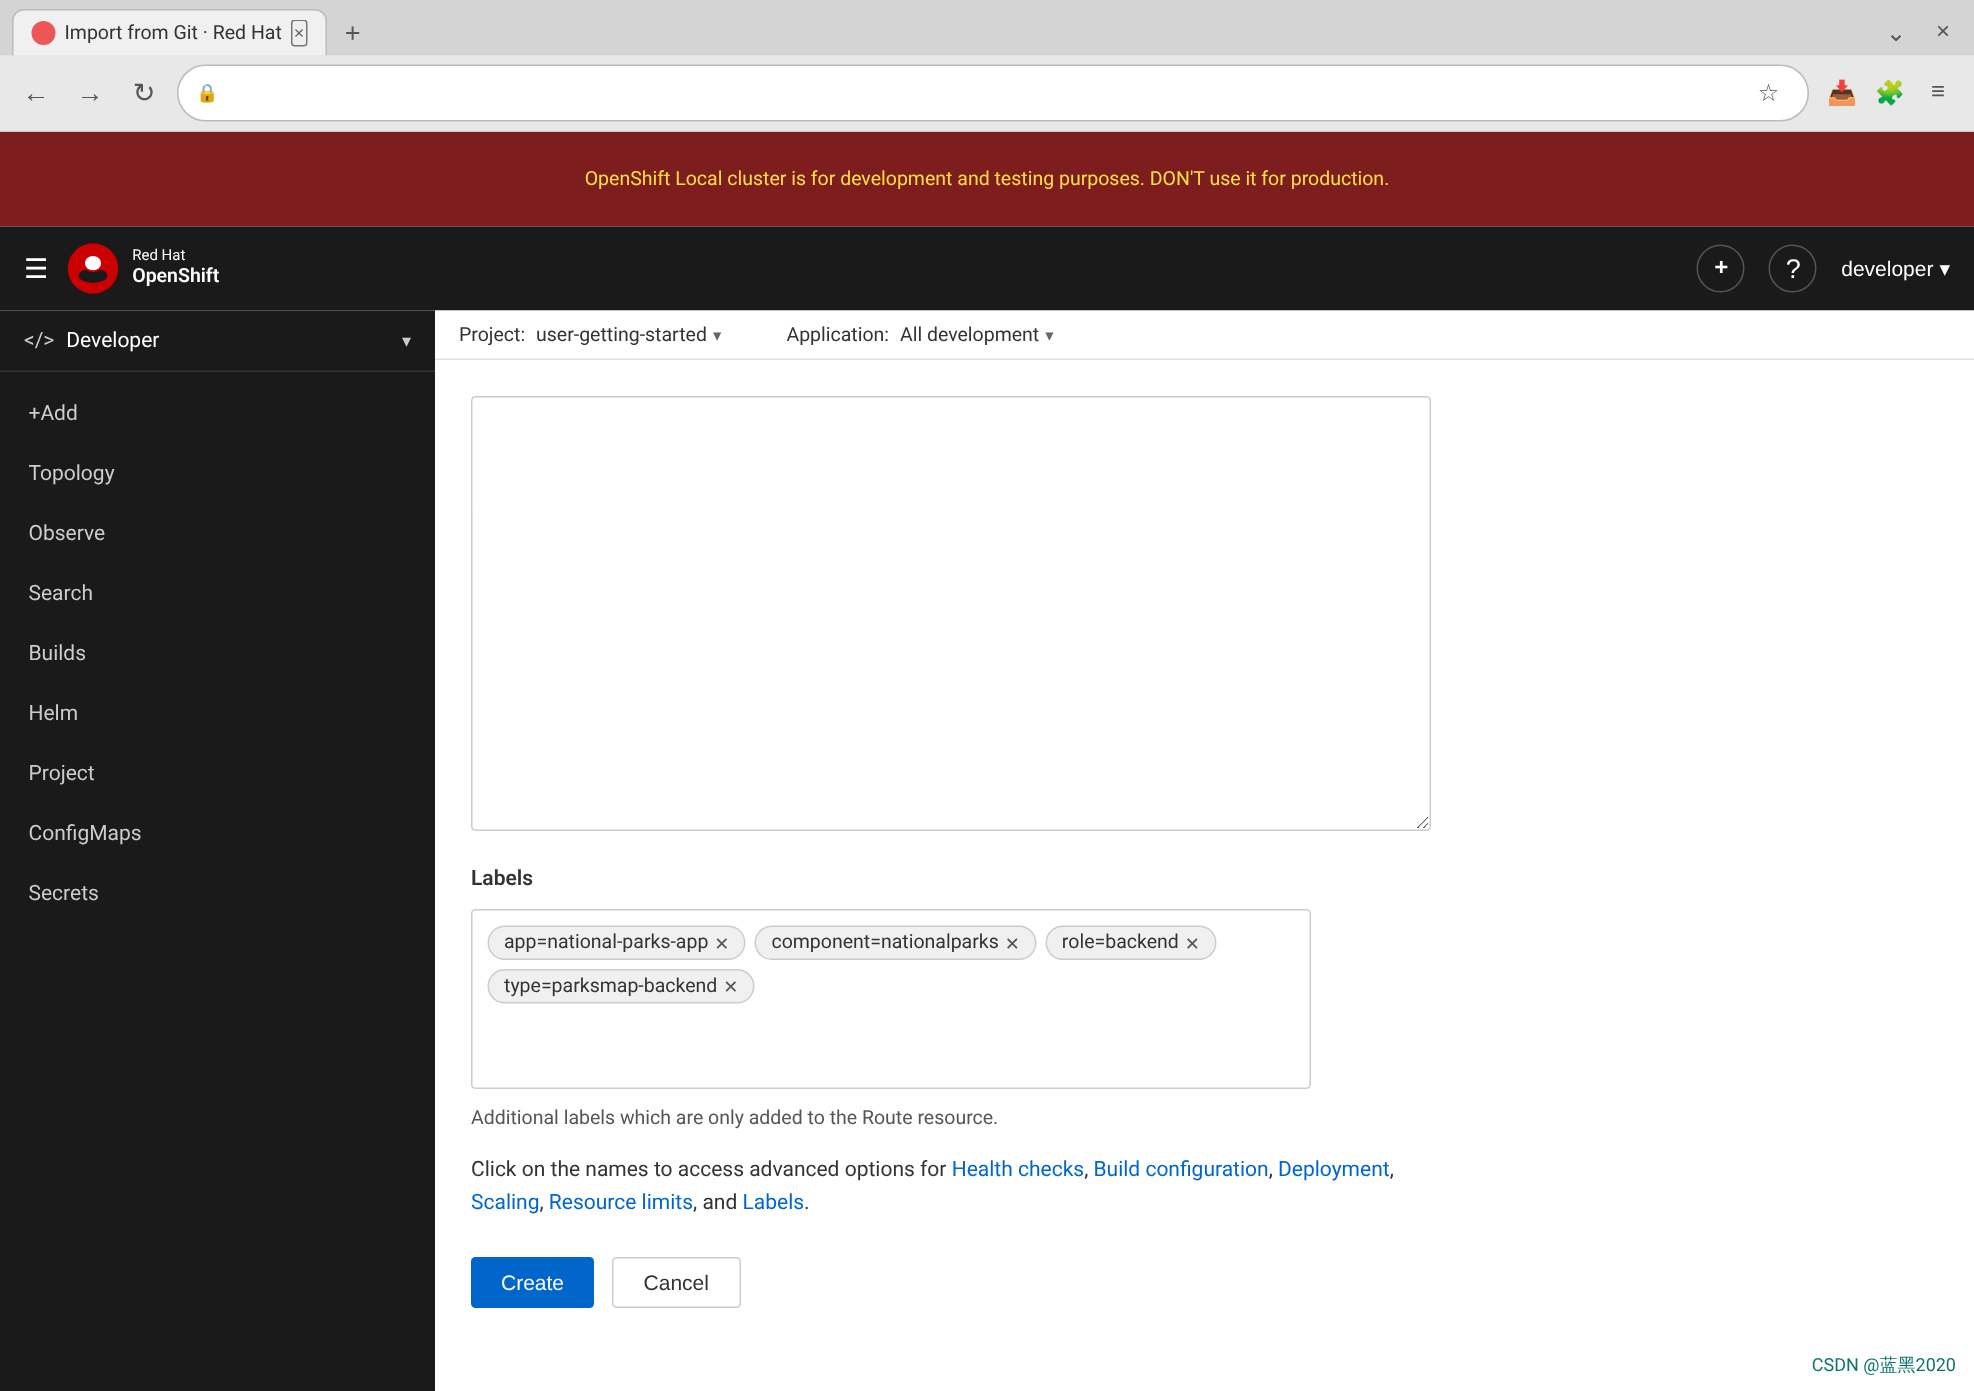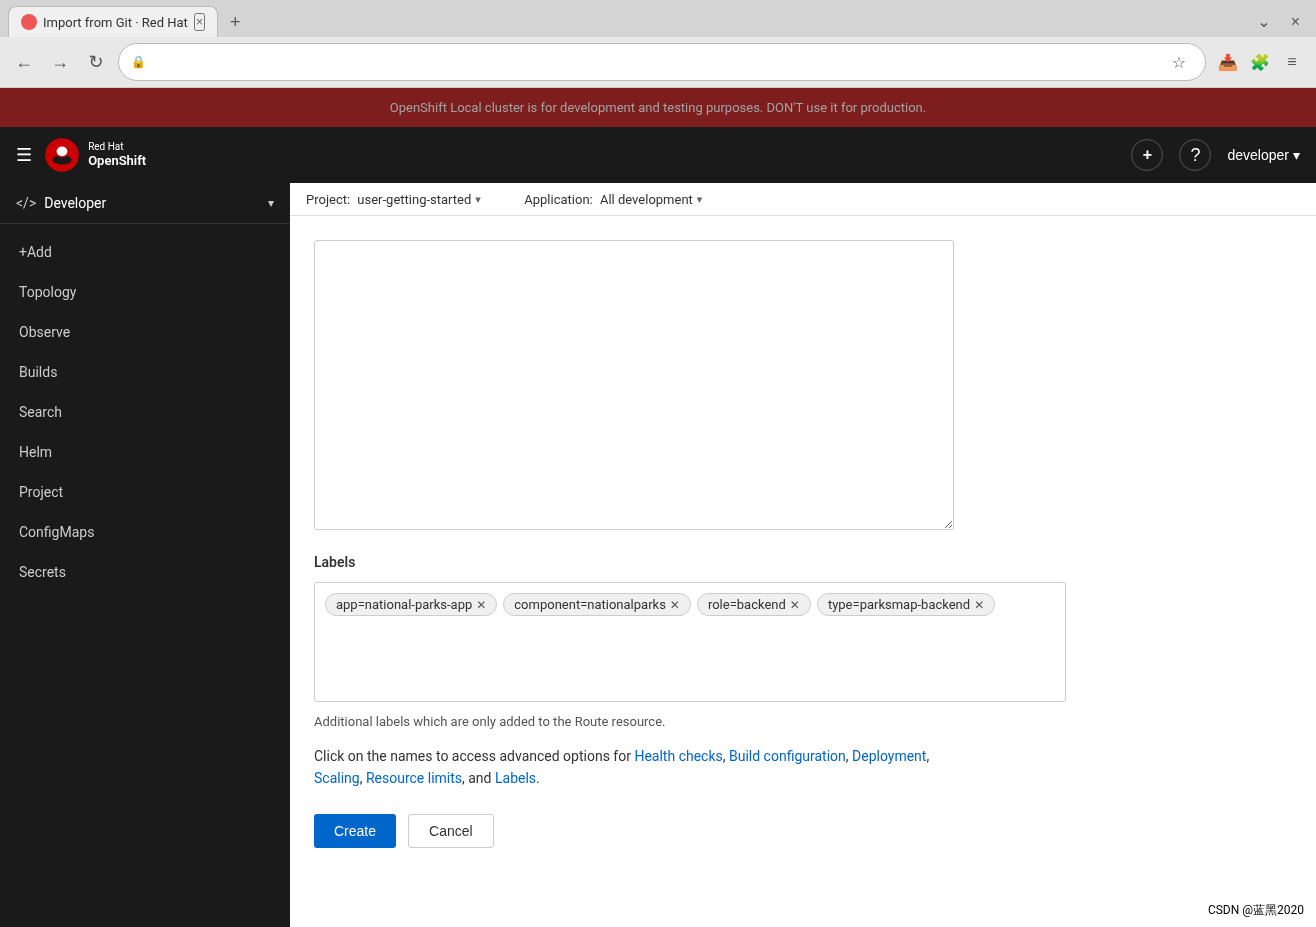--- a/index.html
+++ b/index.html
@@ -109,23 +109,23 @@
       color: #555;
       cursor: pointer;
       width: 28px; height: 28px;
       display: flex; align-items: center; justify-content: center;
       border-radius: 4px;
     }
 
     
     .app-banner {
       background: #7d1d1d;
-      color: #a3a3a3;
+      color: #fde047;
       text-align: center;
-      padding: 12px;
+      padding: 24px;
       font-size: 13px;
     }
 
     
     .app-header {
       background: #1a1a1a;
       color: white;
       display: flex;
       align-items: center;
       padding: 0 16px;
@@ -274,21 +274,21 @@
       display: block;
     }
     .labels-section { margin-top: 24px; }
     .labels-title {
       font-size: 14px;
       font-weight: 600;
       margin-bottom: 12px;
       color: #333;
     }
     .labels-container {
-      width: 752px;
+      width: 560px;
       border: 1px solid #ccc;
       border-radius: 3px;
       min-height: 120px;
       padding: 10px;
     }
     .labels-tags {
       display: flex;
       flex-wrap: wrap;
       gap: 6px;
       margin-bottom: 8px;
@@ -353,21 +353,21 @@
       border-radius: 3px;
       cursor: pointer;
       font-size: 14px;
     }
 
     .watermark {
       position: fixed;
       bottom: 8px;
       right: 12px;
       font-size: 12px;
-      color: #000000;
+      color: #0f766e;
     }
   </style>
 </head>
 <body>
 
 <div class="browser-chrome">
   <div class="browser-tabs">
     <div class="browser-tab">
       <div class="tab-favicon"></div>
       <span>Import from Git · Red Hat</span>
@@ -436,24 +436,24 @@
       <div class="sidebar-item">
         <span>+Add</span>
       </div>
       <div class="sidebar-item">
         <span>Topology</span>
       </div>
       <div class="sidebar-item">
         <span>Observe</span>
       </div>
       <div class="sidebar-item">
+        <span>Search</span>
+      </div>
+      <div class="sidebar-item">
         <span>Builds</span>
-      </div>
-      <div class="sidebar-item">
-        <span>Search</span>
       </div>
       <div class="sidebar-item">
         <span>Helm</span>
       </div>
       <div class="sidebar-item">
         <span>Project</span>
       </div>
       <div class="sidebar-item">
         <span>ConfigMaps</span>
       </div>

